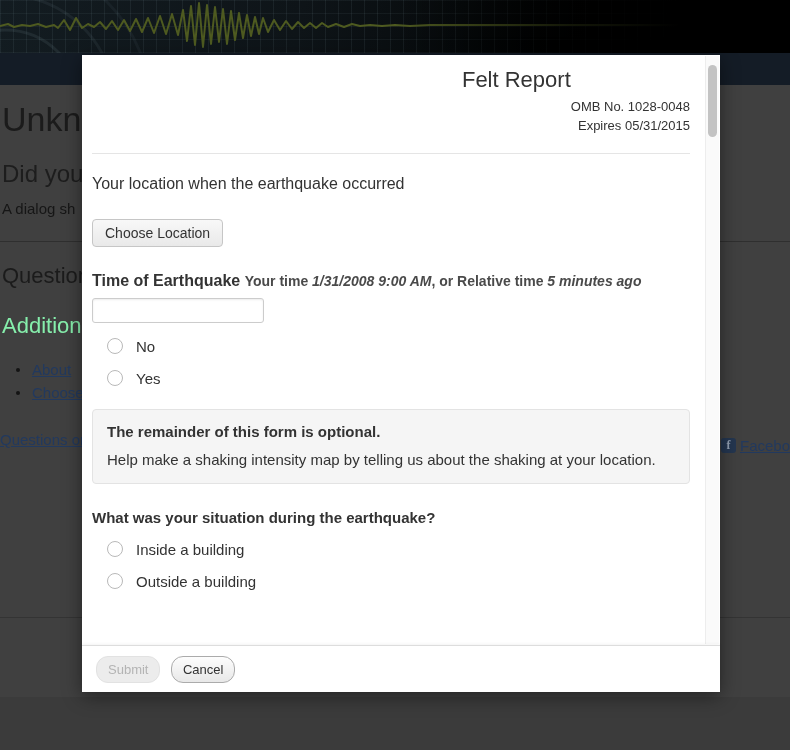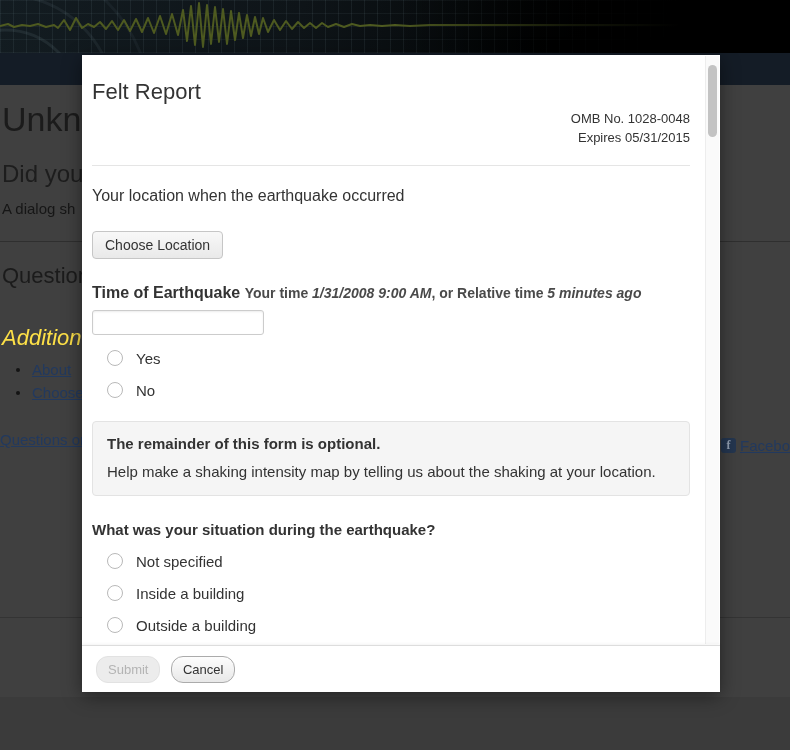--- a/index.html
+++ b/index.html
@@ -44,22 +44,22 @@
   .bg-note {
     position: absolute; left: 2px; top: 200px;
     font-size: 15px; color: #161616; white-space: nowrap;
   }
   .bg-hr1 { position: absolute; left: 0; top: 241px; width: 790px; height: 1px; background: #2f2f2f; }
   .bg-h3a {
     position: absolute; left: 2px; top: 263px;
     font-size: 22px; font-weight: 400; color: #1b1b1b; white-space: nowrap;
   }
   .bg-h3b {
-    position: absolute; left: 2px; top: 325px;
-    font-size: 22px; font-weight: 400; color: #fde047; white-space: nowrap; font-style: italic;
+    position: absolute; left: 2px; top: 313px;
+    font-size: 22px; font-weight: 400; color: #86efac; white-space: nowrap;
   }
   .bg-list { position: absolute; left: 16px; top: 358px; }
   .bg-list .li { display: flex; align-items: center; height: 23px; white-space: nowrap; }
   .bg-bullet { width: 4px; height: 4px; border-radius: 50%; background: #141414; margin-right: 12px; flex: 0 0 auto; }
   .bg-link { font-size: 15px; color: #22395e; text-decoration: underline; white-space: nowrap; }
   .bg-questions { position: absolute; left: 0px; top: 431px; font-size: 15px; }
   .bg-footerline { position: absolute; left: 0; top: 617px; width: 790px; height: 1px; background: #343434; }
   .bg-bottomband { position: absolute; left: 0; top: 697px; width: 790px; height: 53px; background: #3b3b3b; }
   .fb-row { position: absolute; left: 721px; top: 437px; width: 80px; display: flex; align-items: center; overflow: hidden; }
   .fb-icon {
@@ -71,21 +71,21 @@
   
   .modal {
     position: absolute; left: 82px; top: 55px; width: 638px; height: 637px;
     background: #fff; z-index: 10;
     box-shadow: 0 4px 18px rgba(0,0,0,0.45);
   }
   .modal-scroll {
     position: absolute; left: 0; top: 0; right: 0; height: 590px;
     overflow: hidden; padding: 0 30px 0 10px;
   }
-  .m-header { display: flex; justify-content: space-between; align-items: flex-start; padding-top: 24px; }
+  .m-header { display: flex; justify-content: flex-end; align-items: flex-start; padding-top: 12px; }
   .m-title { font-size: 22px; font-weight: 400; color: #333; }
   .m-omb { text-align: right; font-size: 13px; color: #333; line-height: 1.45; padding-top: 3px; margin-top: 28px; }
   .m-hr { border: 0; border-top: 1px solid #e5e5e5; margin-top: 17px; }
   .m-location-label { margin-top: 21px; font-size: 16px; color: #333; }
   .btn {
     display: inline-block; font-size: 14px; color: #333;
     background: linear-gradient(#f8f8f8, #e9e9e9);
     border: 1px solid #c6c6c6; border-radius: 4px;
     padding: 5px 12px; cursor: pointer;
   }
@@ -194,39 +194,35 @@
     <div class="m-location-label">Your location when the earthquake occurred</div>
     <button class="btn m-choose">Choose Location</button>
 
     <div class="m-timeline">
       <span class="tl-label">Time of Earthquake </span><span>Your time </span><span class="tl-italic">1/31/2008 9:00 AM</span><span>, or </span><span>Relative time </span><span class="tl-italic">5 minutes ago</span>
     </div>
     <input class="m-time-input" type="text" value="" style="">
 
     <div class="radio-row">
       <span class="radio-circle"></span>
+      <span class="radio-label">No</span>
+    </div>
+    <div class="radio-row">
+      <span class="radio-circle"></span>
       <span class="radio-label">Yes</span>
-    </div>
-    <div class="radio-row">
-      <span class="radio-circle"></span>
-      <span class="radio-label">No</span>
     </div>
 
     <div class="well">
       <div class="well-title">The remainder of this form is optional.</div>
       <div class="well-body">Help make a shaking intensity map by telling us about the shaking at your location.</div>
     </div>
 
     <div class="m-q">What was your situation during the earthquake?</div>
     <div class="radio-row">
       <span class="radio-circle"></span>
-      <span class="radio-label">Not specified</span>
-    </div>
-    <div class="radio-row">
-      <span class="radio-circle"></span>
       <span class="radio-label">Inside a building</span>
     </div>
     <div class="radio-row">
       <span class="radio-circle"></span>
       <span class="radio-label">Outside a building</span>
     </div>
     
 
   </div>
 

